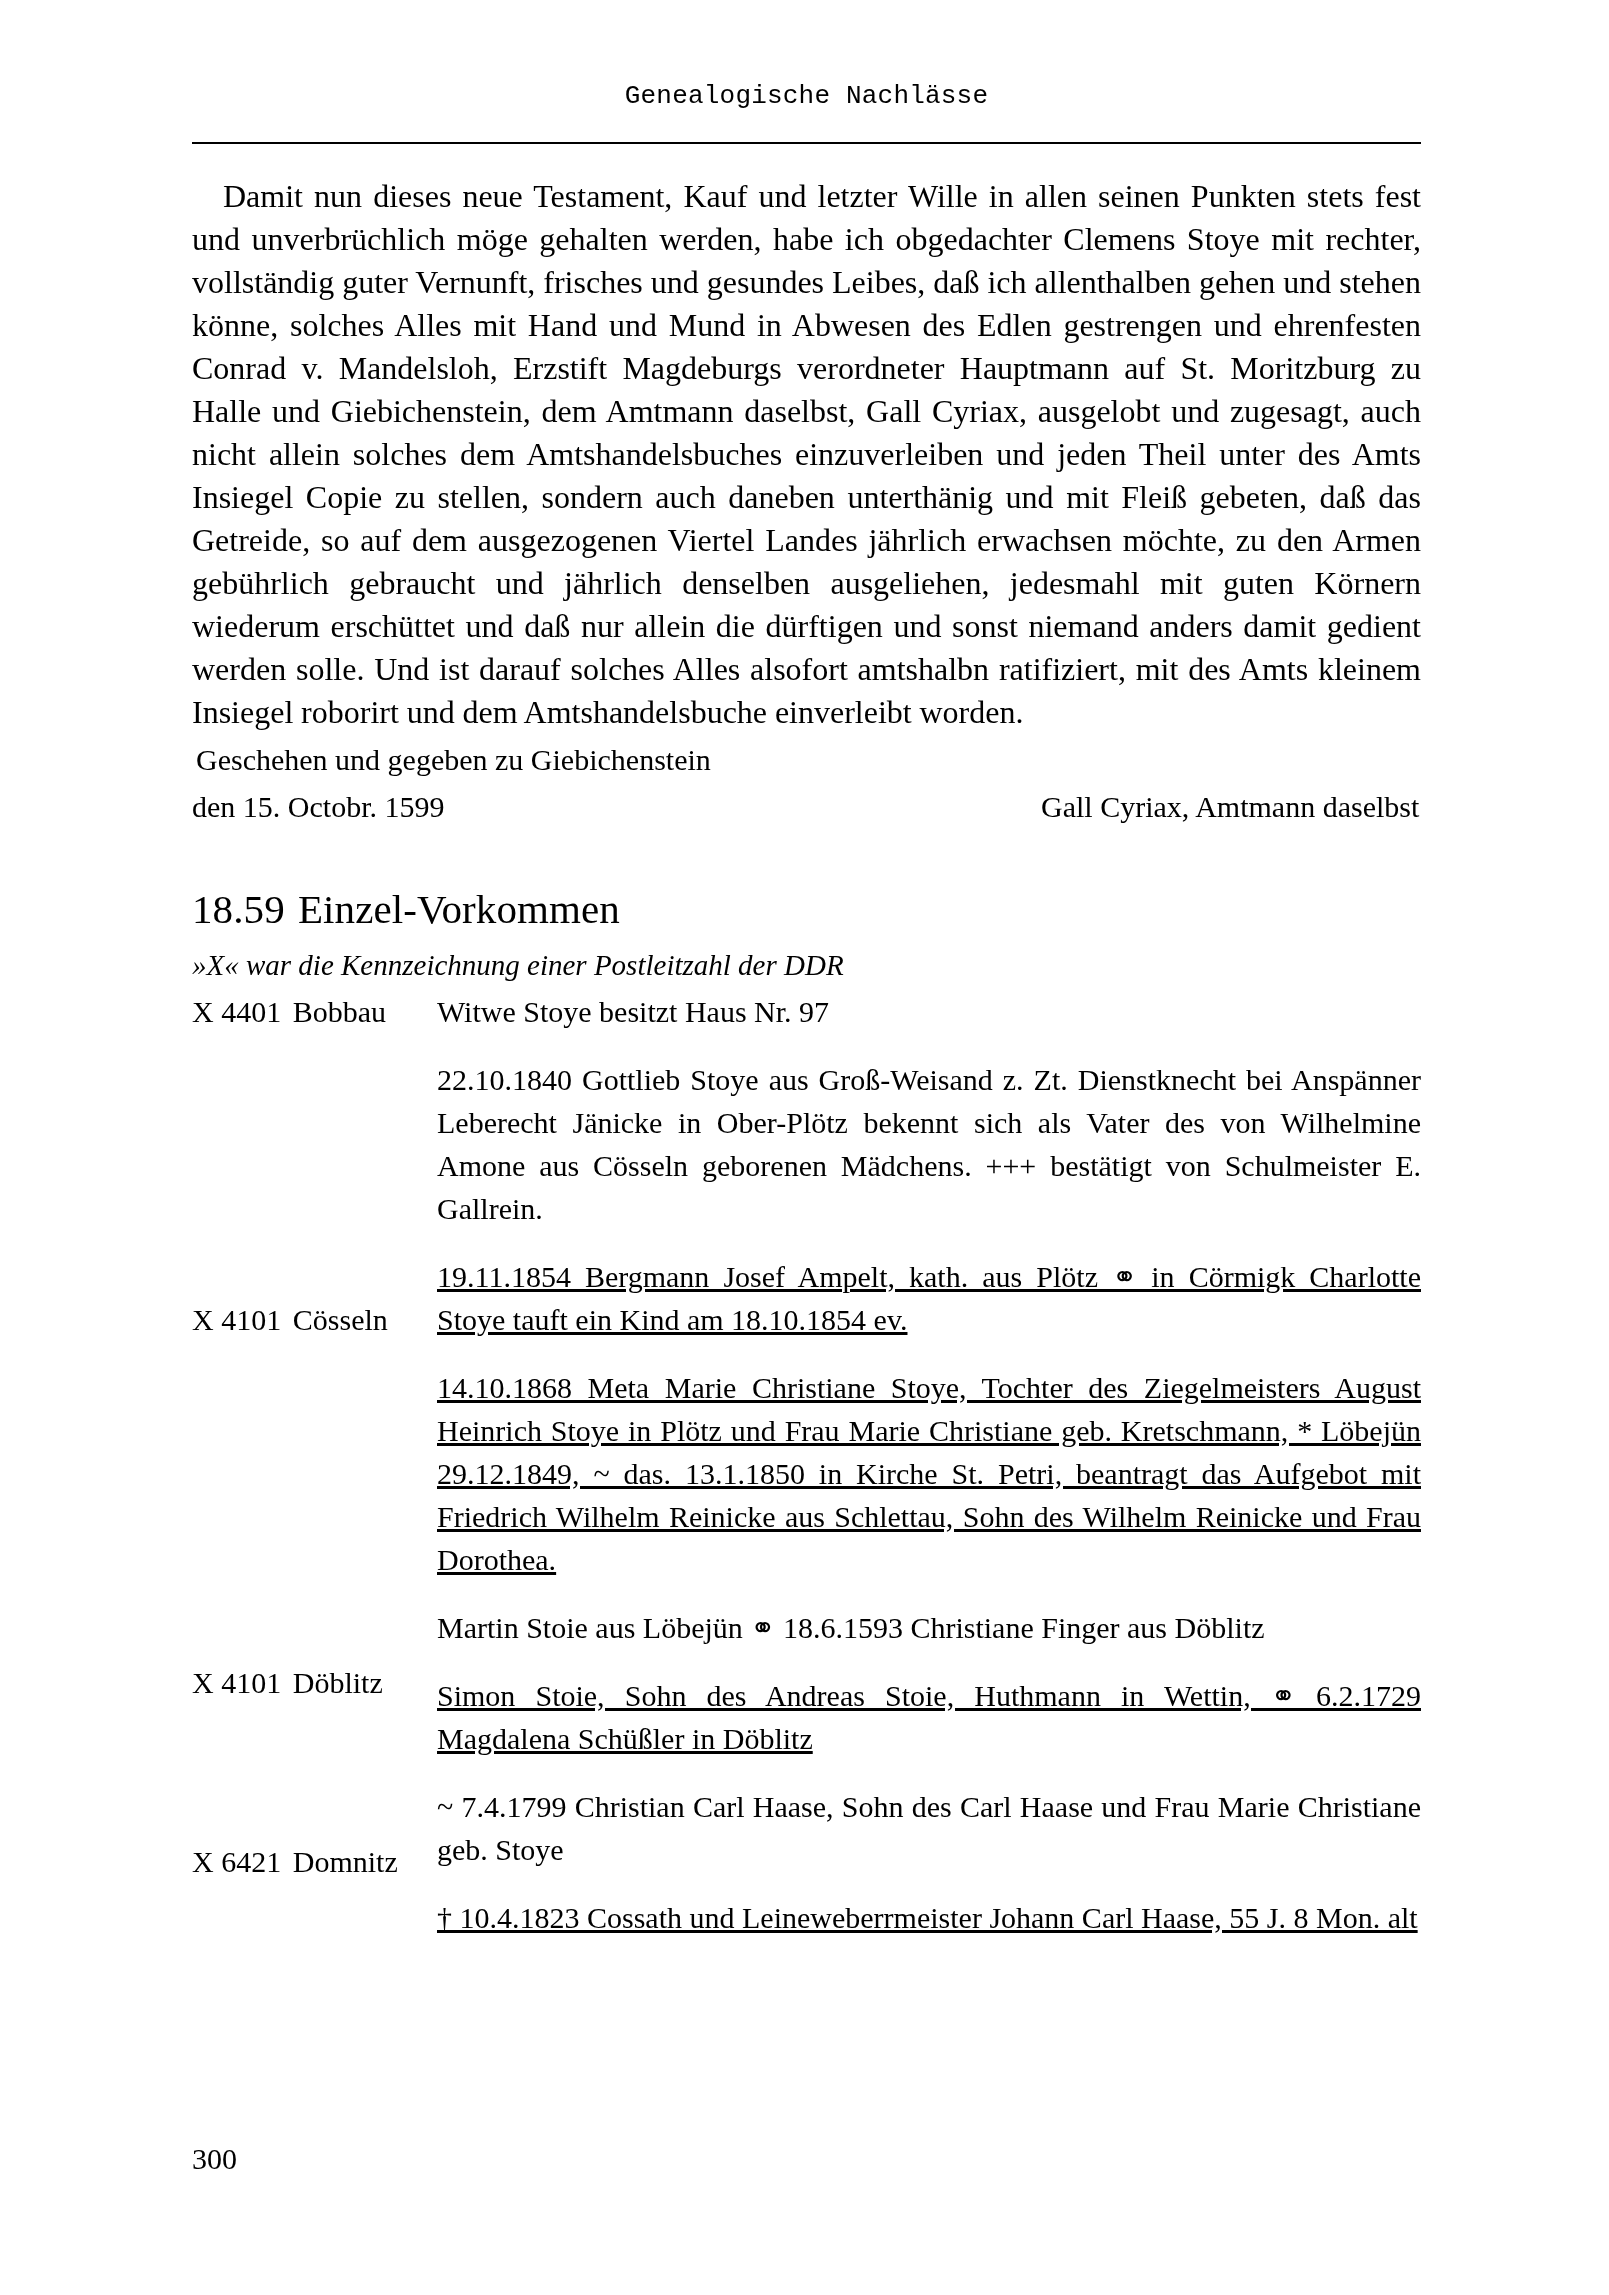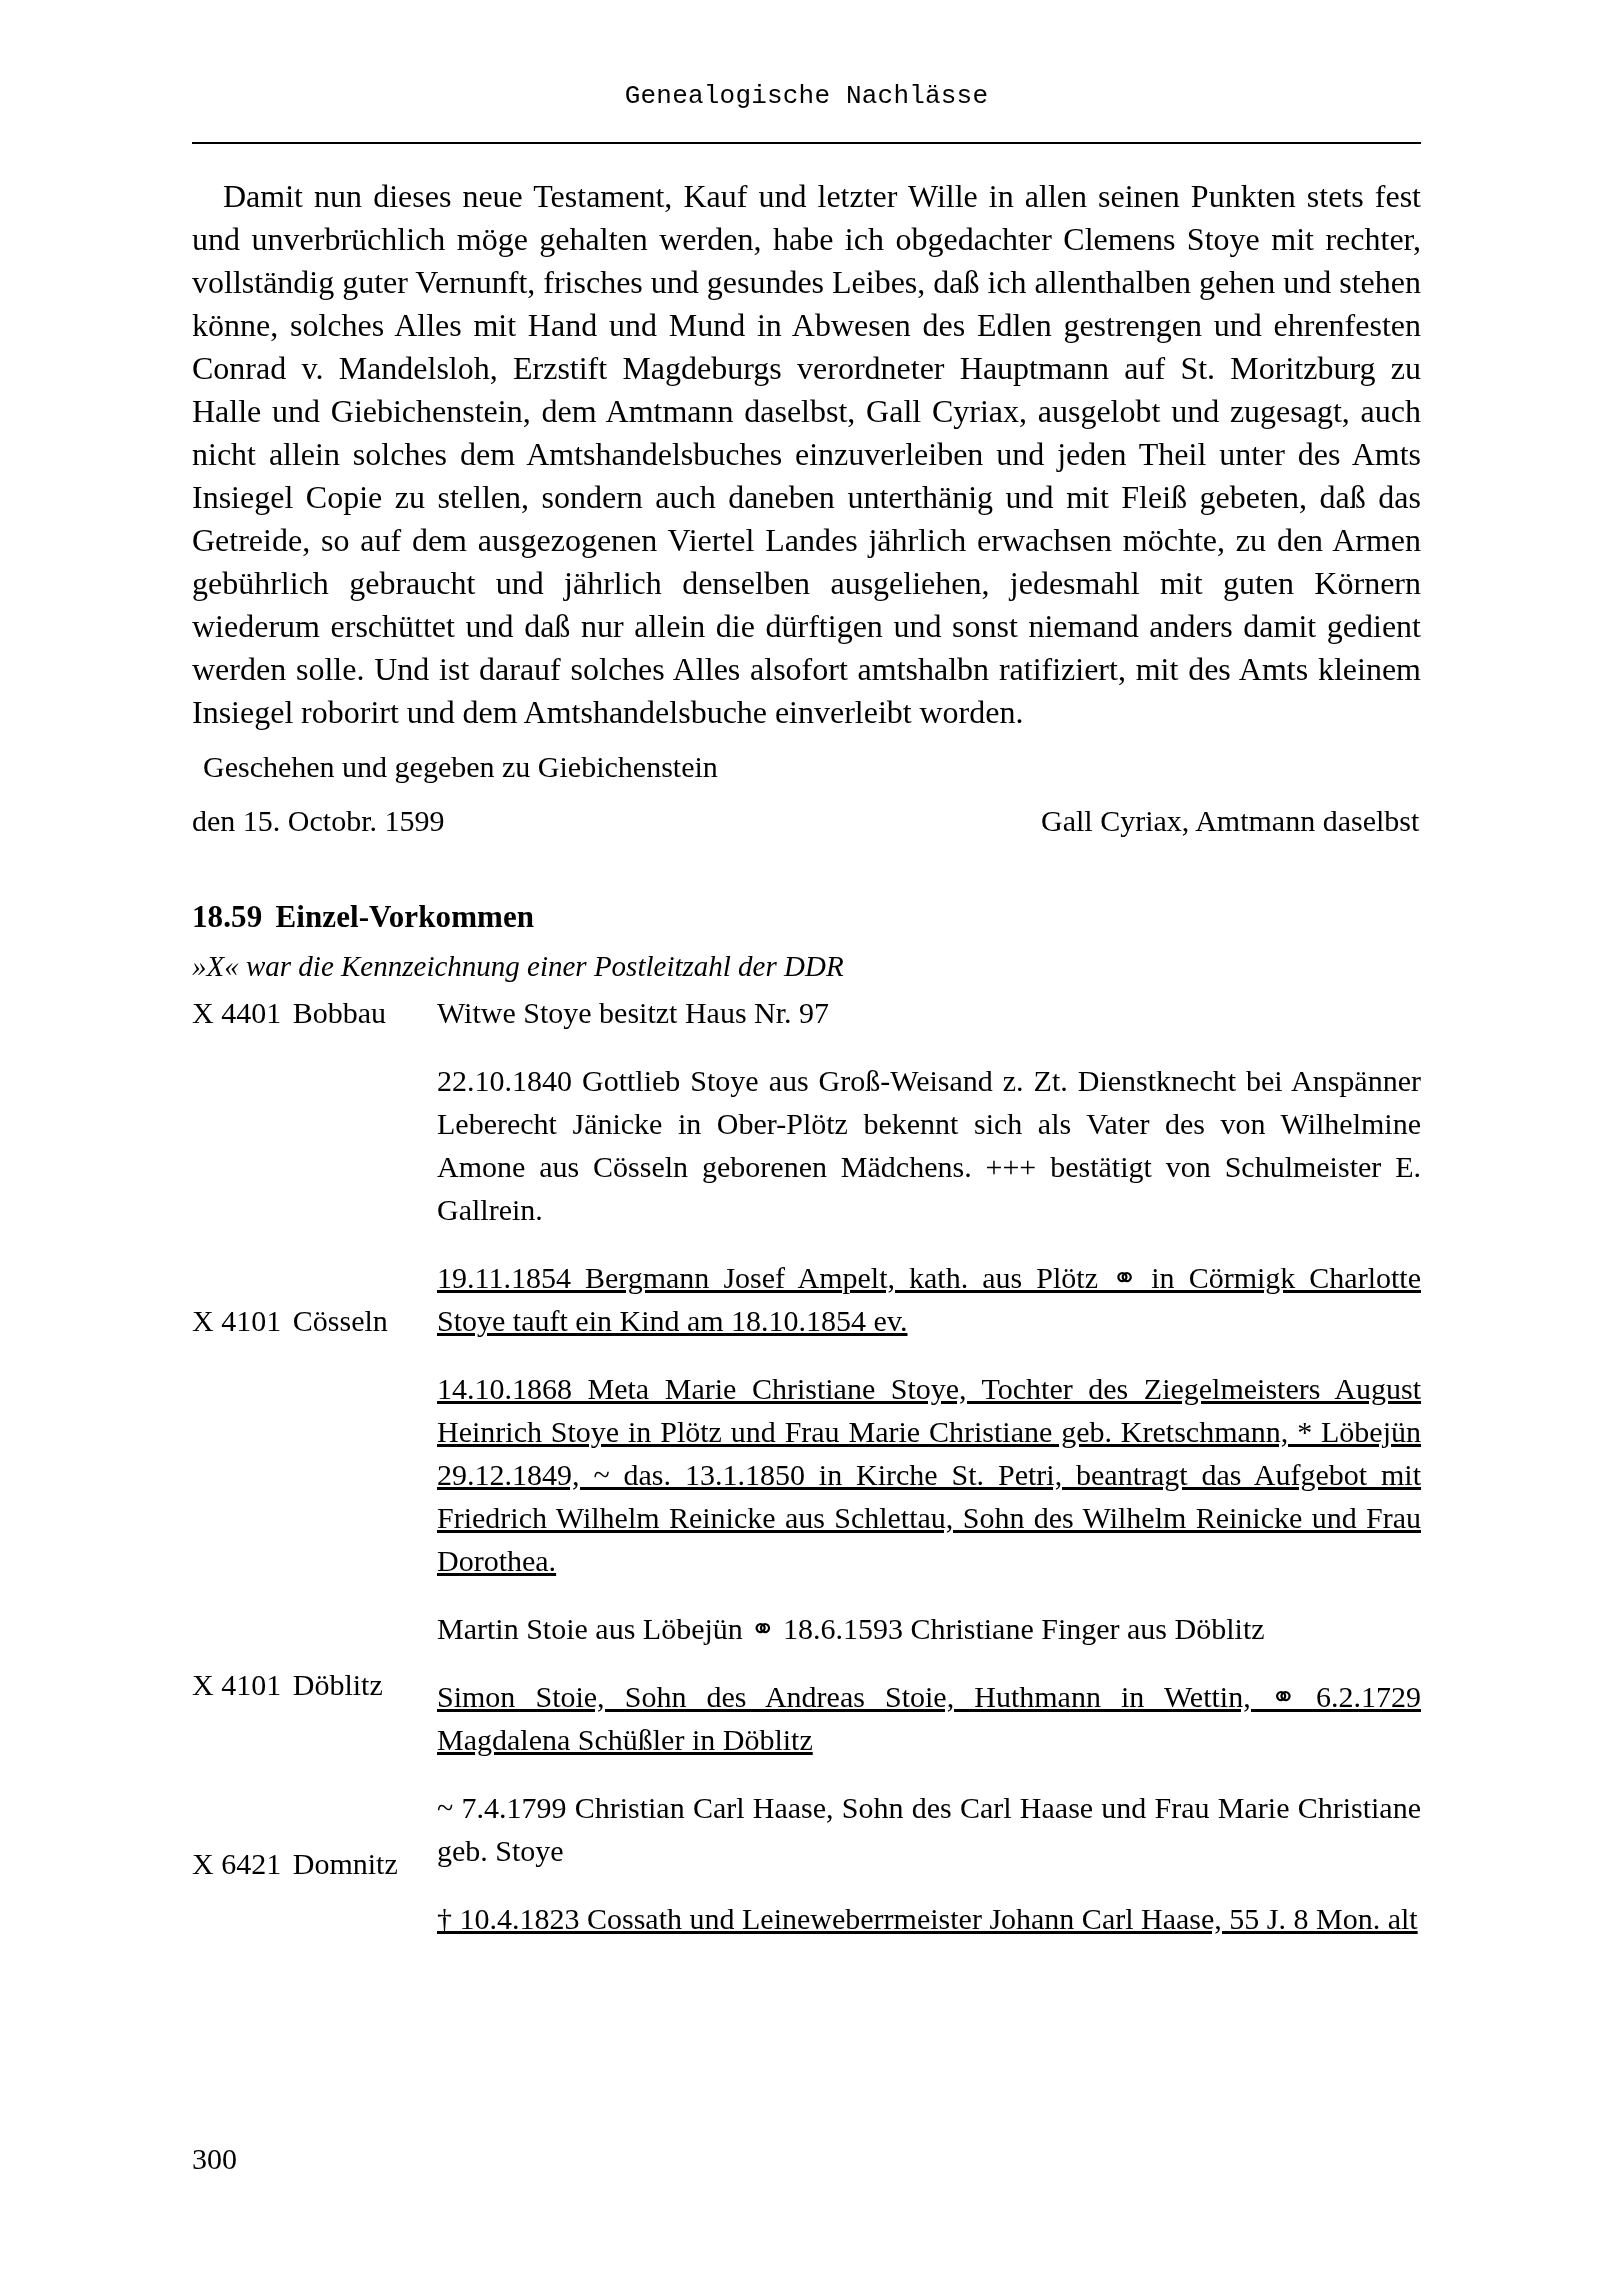--- a/index.html
+++ b/index.html
@@ -61,42 +61,42 @@
     text-align: justify;
     text-indent: 0;
     -webkit-hyphens: none;
     hyphens: none;
     word-spacing: -0.2px;
   }
   p.body.first {
     text-indent: 31px;
   }
   p.plain {
-    margin: 11px;
+    margin: 4px;
     font-size: 30px;
     line-height: 43px;
     text-align: left;
   }
 
   .closing-row {
     display: flex;
     justify-content: space-between;
     font-size: 30px;
     line-height: 43px;
     margin: 0;
   }
   .closing-row .sign {
     padding-right: 1.7px;
   }
 
   
   .section-heading {
     margin: 56px 0 6px 0;
-    font-size: 31px;
-    font-weight: bold;
+    font-size: 41px;
+    font-weight: normal;
     line-height: 1.25;
     letter-spacing: 0.1px;
   }
   .section-heading .num {
     margin-right: 13.2px;
   }
   .section-subtitle {
     margin: 11.6px 0 0 0;
     font-size: 29px;
     font-style: italic;

